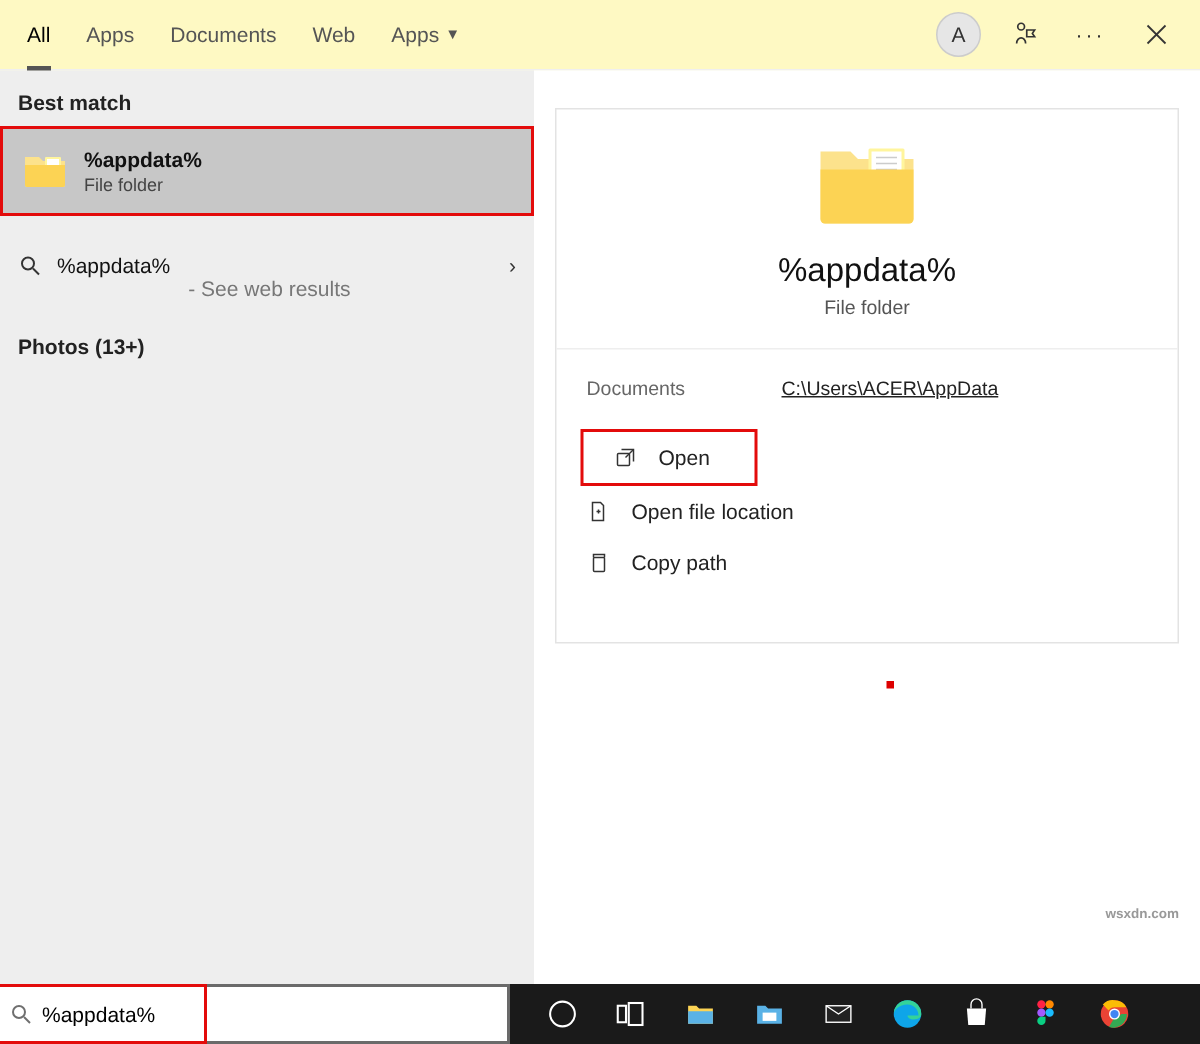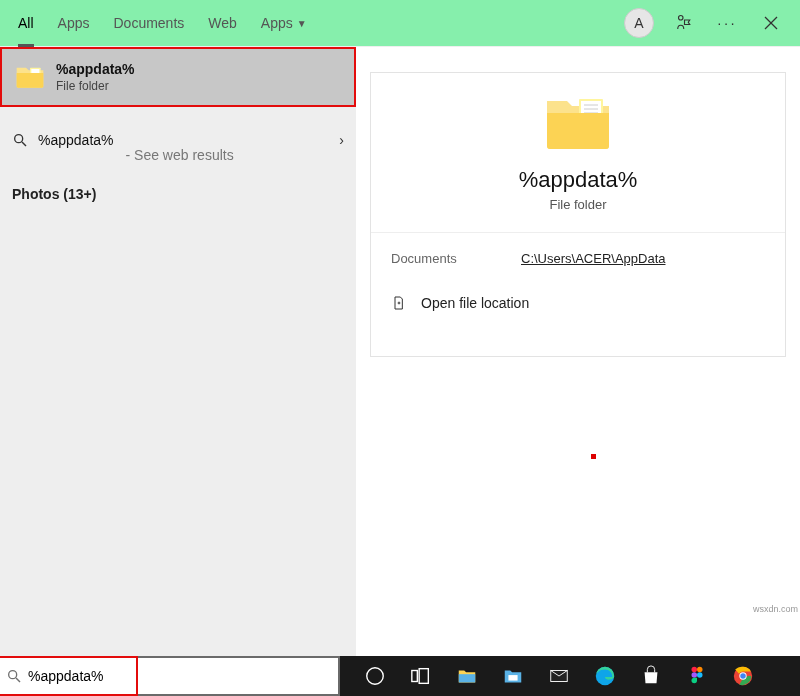--- a/index.html
+++ b/index.html
@@ -1,19 +1,19 @@
 <!DOCTYPE html>
 <html><head>
 <meta charset="utf-8">
 <style>
   * { box-sizing: border-box; margin: 0; padding: 0; font-family: "Segoe UI", Arial, sans-serif; }
   body { width: 800px; height: 696px; background: #fff; position: relative; overflow: hidden; }
 
   
-  .topbar { height: 47px; display: flex; align-items: center; background: #86efac; border-bottom: 1px solid #efefef; padding: 0 6px; }
+  .topbar { height: 47px; display: flex; align-items: center; background: #fef9c3; border-bottom: 1px solid #efefef; padding: 0 6px; }
   .tab { padding: 0 12px; height: 47px; display: flex; align-items: center; font-size: 14px; color: #555; cursor: pointer; }
   .tab.active { color: #000; position: relative; }
   .tab.active::after { content:""; position:absolute; left:12px; right:12px; bottom:0; height:3px; background:#555; }
   .tab .chev { margin-left:4px; font-size:10px; }
   .top-right { margin-left:auto; display:flex; align-items:center; gap:14px; padding-right:8px; }
   .avatar { width:30px; height:30px; border-radius:50%; background:#e6e6e6; border:1px solid #ccc; display:flex; align-items:center; justify-content:center; font-size:14px; color:#333; }
   .icon-btn { width:30px; height:30px; display:flex; align-items:center; justify-content:center; cursor:pointer; color:#333; }
   .feedback-ic svg { width:18px; height:18px; }
   .ellipsis { font-size:14px; letter-spacing:2px; }
   .close-ic svg { width:14px; height:14px; }
@@ -53,21 +53,21 @@
 
   
   .taskbar { position:absolute; left:0; right:0; bottom:0; height:40px; background:#1a1a1a; display:flex; align-items:center; }
   .searchbox { height:40px; width:340px; background:#fff; border:2px solid #6a6a6a; border-left:none; display:flex; align-items:center; padding-left:6px; position:relative; }
   .searchbox .hl { position:absolute; left:-2px; top:-2px; height:40px; width:140px; border:2px solid #e30b0b; pointer-events:none; }
   .searchbox svg { width:16px; height:16px; margin-right:6px; opacity:.7; }
   .searchbox input { flex:1; border:none; outline:none; font-size:14px; height:100%; background:transparent; }
   .tray { flex:1; display:flex; align-items:center; gap:20px; padding-left:22px; }
   .tray-ic { width:26px; height:26px; display:flex; align-items:center; justify-content:center; cursor:pointer; }
   .tray-ic svg, .tray-ic span { width:22px; height:22px; }
-  .attrib { position:absolute; right:2px; bottom:42px; font-size:9px; color:#999; }
+  .attrib { position:absolute; right:14px; bottom:42px; font-size:9px; color:#999;font-weight:bold; }
 </style>
 </head>
 <body>
 
 <div class="topbar">
   <div class="tab active">All</div>
   <div class="tab">Apps</div>
   <div class="tab">Documents</div>
   <div class="tab">Web</div>
   <div class="tab">
@@ -91,20 +91,21 @@
           <line x1="1" y1="1" x2="13" y2="13"></line>
           <line x1="13" y1="1" x2="1" y2="13"></line>
         </svg>
     </div>
   </div>
 </div>
 
 <div class="main">
 
   <div class="leftpane">
+    <div class="sect-label">Best match</div>
 
     <div class="bestmatch hl-red">
       <svg class="folder-ic-sm" viewBox="0 0 48 48">
         <path fill="#fce28c" d="M4 10h14l4 4h22v24a2 2 0 0 1-2 2H6a2 2 0 0 1-2-2z"></path>
         <rect fill="#fff59d" x="24" y="10" width="16" height="22" rx="1"></rect>
         <rect fill="#fff" x="26" y="12" width="12" height="18"></rect>
         <path fill="#fcd354" d="M4 18h40v20a2 2 0 0 1-2 2H6a2 2 0 0 1-2-2z"></path>
       </svg>
       <div>
         <div class="title">%appdata%</div>
@@ -137,26 +138,43 @@
           <path fill="#fcd354" d="M4 20h62v33a3 3 0 0 1-3 3H7a3 3 0 0 1-3-3z"></path>
         </svg>
         <div class="title">%appdata%</div>
         <div class="sub">File folder</div>
       </div>
       <div class="meta-row">
         <div class="label">Documents</div>
         <div class="value">C:\Users\ACER\AppData</div>
       </div>
       <div class="actions">
+        <div style="padding:0 20px 0 18px">
+          <div class="action-row action-open">
+            <svg viewBox="0 0 24 24" fill="none" stroke="#333" stroke-width="1.5">
+                <rect x="4" y="8" width="12" height="12" rx="1"></rect>
+                <path d="M8 4h12v12"></path>
+                <path d="M12 12 20 4"></path>
+              </svg>
+            <span>Open</span>
+          </div>
+        </div>
         <div class="action-row">
           <svg viewBox="0 0 24 24" fill="none" stroke="#333" stroke-width="1.5">
               <path d="M6 3h8l3 3v15H6z"></path>
               <path d="M10 12h4M12 10v4"></path>
             </svg>
           <span>Open file location</span>
+        </div>
+        <div class="action-row">
+          <svg viewBox="0 0 24 24" fill="none" stroke="#333" stroke-width="1.5">
+              <rect x="7" y="7" width="11" height="14" rx="1"></rect>
+              <path d="M7 7V4h11v3"></path>
+            </svg>
+          <span>Copy path</span>
         </div>
       </div>
     </div>
     <div class="red-sq"></div>
     <div class="attrib">wsxdn.com</div>
   </div>
 </div>
 
 <div class="taskbar">
   <div class="searchbox">

